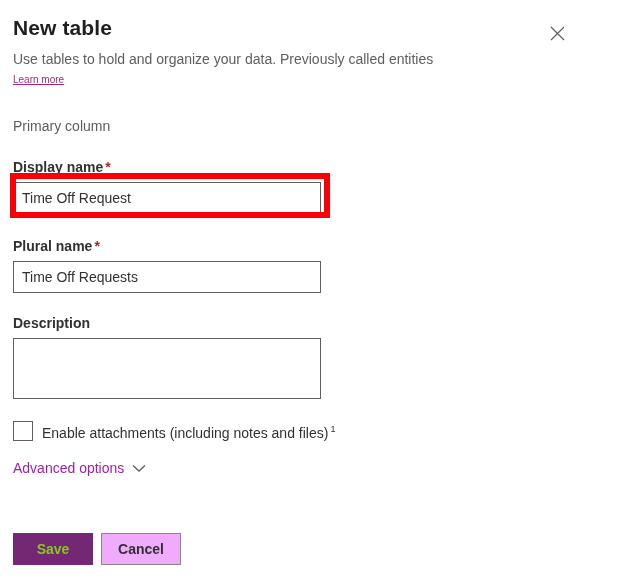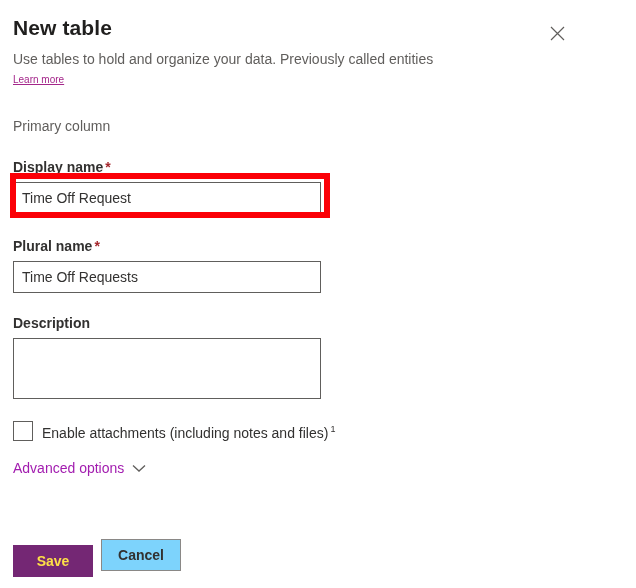--- a/index.html
+++ b/index.html
@@ -230,26 +230,25 @@
     font-family: "Liberation Sans", sans-serif;
     font-size: 14px;
     font-weight: 600;
     padding: 0 16px;
     cursor: pointer;
     border: 1px solid transparent;
     line-height: 30px;
   }
   .btn-primary {
     background: #742774;
-    color: #fde047;
+    color: #84cc16;
     border-color: #742774;
-    margin-top: 12px;
   }
   .btn-secondary {
-    background: #7dd3fc;
+    background: #f0abfc;
     color: #323130;
     border-color: #8a8886;
     margin-left: 8px;
   }
 </style>
 </head>
 <body>
 
 <div class="panel">
 

